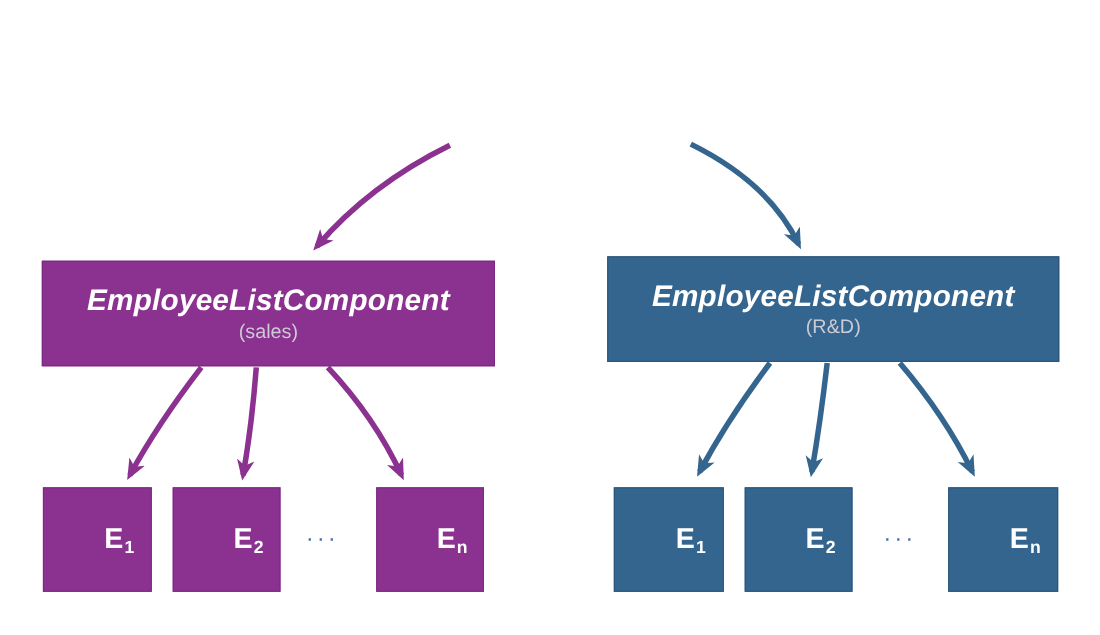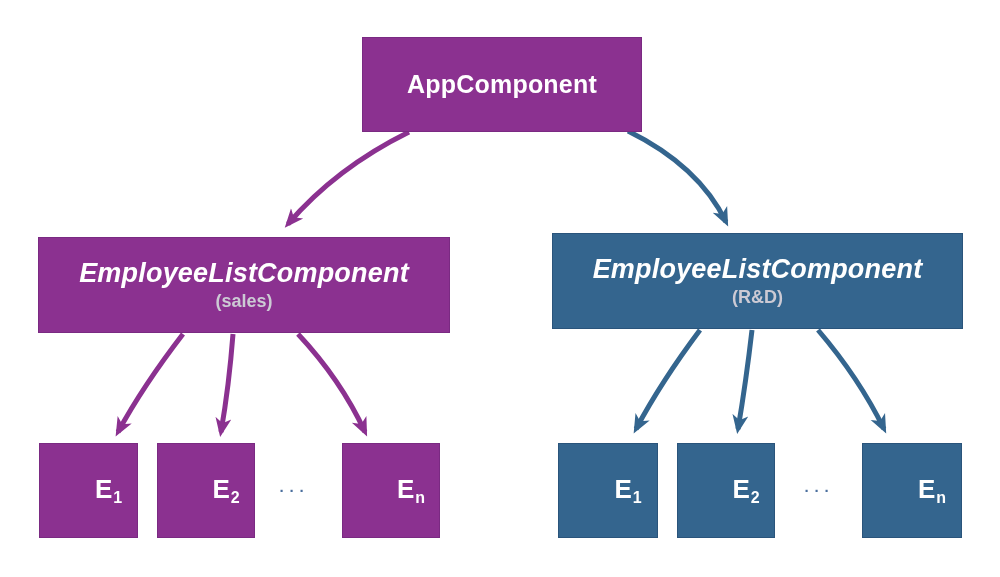--- a/index.html
+++ b/index.html
@@ -58,21 +58,21 @@
   .root-box{
     left:362px;top:37px;width:280px;height:95px;
   }
   .root-box .title{
     font-size:25px;font-weight:bold;letter-spacing:0.2px;
   }
   .group-box .title{
     font-size:27px;font-weight:bold;letter-spacing:0.2px;line-height:1.15;font-style:italic;
   }
   .group-box .subtitle{
-    font-size:18px;font-weight:bold;color:var(--subtitle);line-height:1.2;margin-top:2px;
+    font-size:18px;font-weight:normal;color:var(--subtitle);line-height:1.2;margin-top:2px;
   }
   .group-box.sales{left:38px;top:237px;width:412px;height:96px;}
   .group-box.rnd{left:552px;top:233px;width:411px;height:96px;}
   .leaf{
     font-size:26px;font-weight:bold;padding-left:40px;
   }
   .leaf .sub{
     font-size:16px;font-weight:bold;
     vertical-align:-5px;
     margin-left:1px;
@@ -113,23 +113,20 @@
 
     <path class="arrow purple" d="M 183 334 Q 143 386 118 432" marker-end="url(#ah-purple)"></path>
     <path class="arrow purple" d="M 233 334 Q 229 386 221 432" marker-end="url(#ah-purple)"></path>
     <path class="arrow purple" d="M 298 334 Q 341 380 365 432" marker-end="url(#ah-purple)"></path>
 
     <path class="arrow blue" d="M 700 330 Q 661 382 636 429" marker-end="url(#ah-blue)"></path>
     <path class="arrow blue" d="M 752 330 Q 746 382 738 429" marker-end="url(#ah-blue)"></path>
     <path class="arrow blue" d="M 818 330 Q 859 378 884 429" marker-end="url(#ah-blue)"></path>
   </svg>
 
-  <div class="node purple root-box">
-    <div class="title">AppComponent</div>
-  </div>
 
   <div class="node purple group-box sales">
     <div class="title">EmployeeListComponent</div>
     <div class="subtitle">(sales)</div>
   </div>
 
   <div class="node blue group-box rnd">
     <div class="title">EmployeeListComponent</div>
     <div class="subtitle">(R&amp;D)</div>
   </div>

